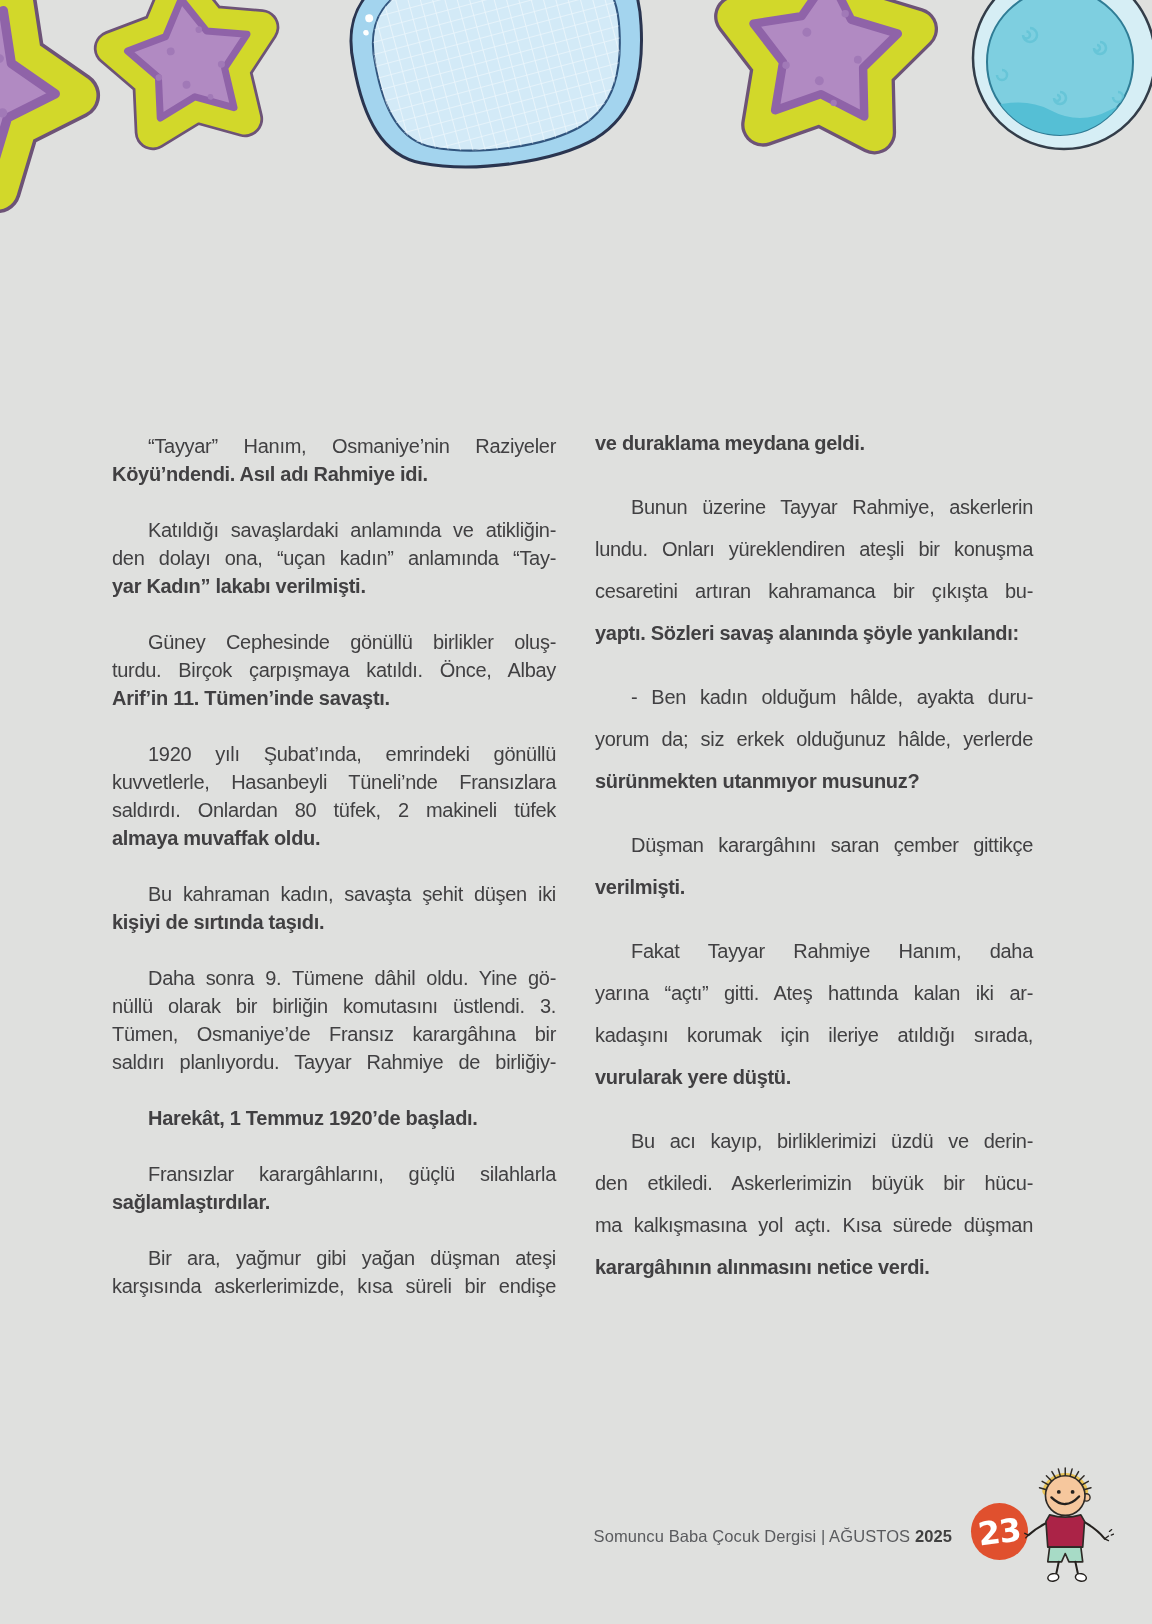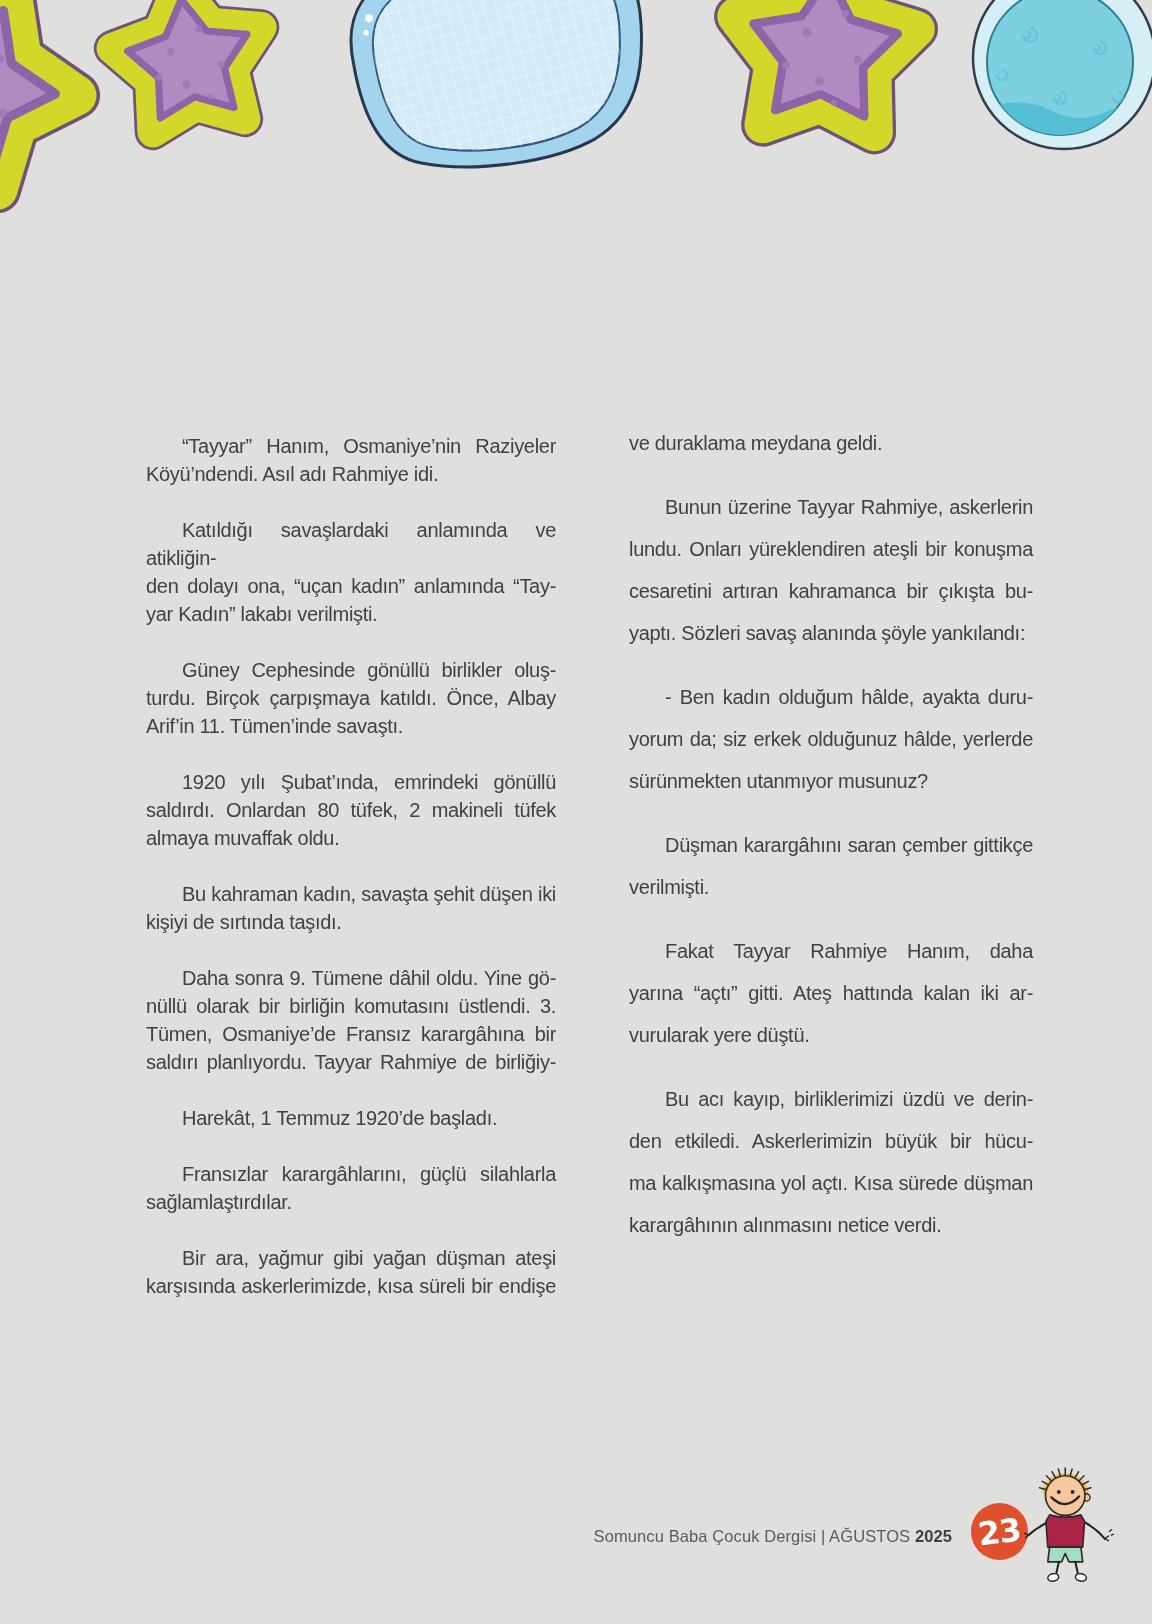--- a/index.html
+++ b/index.html
@@ -8,22 +8,22 @@
     width:1152px;height:1624px;position:relative;overflow:hidden;
     background:#dfe0de;color:#414042;
     font-family:"Liberation Sans","DejaVu Sans",sans-serif;
   }
   .deco{position:absolute;left:0;top:0;}
   .col{position:absolute;}
   .col-left{left:112px;top:432px;width:444px;font-size:20px;line-height:28px;letter-spacing:-0.3px;}
   .col-right{left:595px;top:422px;width:438px;font-size:20px;line-height:42px;letter-spacing:-0.3px;}
   .col-left .para + .para{margin-top:28px;}
   .col-right .para + .para{margin-top:22px;}
-  .line{text-align:justify;text-align-last:justify;margin-left:34px;}
-  .line.plain{text-align:center;text-align-last:left;}
+  .line{text-align:justify;text-align-last:justify;}
+  .line.plain{text-align:center;text-align-last:left;font-weight:bold;}
   .line.first{text-indent:36px;}
   .footer-note{position:absolute;top:1527px;right:200px;font-size:16.5px;color:#5a5b5e;letter-spacing:0.1px;}
   .footer-note b{color:#404040;font-weight:700;}
   .page-badge{
     position:absolute;left:971px;top:1503px;width:57px;height:57px;border-radius:50%;
     background:#e0502e;display:flex;align-items:center;justify-content:center;
   }
   .page-badge span{
     color:#ffffff;font-size:32px;font-weight:bold;transform:rotate(-7deg);
     letter-spacing:-1px;font-family:"DejaVu Sans","Liberation Sans",sans-serif;
@@ -124,20 +124,21 @@
       <div class="line">den dolayı ona, “uçan kadın” anlamında “Tay-</div>
       <div class="line plain">yar Kadın” lakabı verilmişti.</div>
     </div>
     <div class="para">
       <div class="line first">Güney Cephesinde gönüllü birlikler oluş-</div>
       <div class="line">turdu. Birçok çarpışmaya katıldı. Önce, Albay</div>
       <div class="line plain">Arif’in 11. Tümen’inde savaştı.</div>
     </div>
     <div class="para">
       <div class="line first">1920 yılı Şubat’ında, emrindeki gönüllü</div>
+      <div class="line">kuvvetlerle, Hasanbeyli Tüneli’nde Fransızlara</div>
       <div class="line">saldırdı. Onlardan 80 tüfek, 2 makineli tüfek</div>
       <div class="line plain">almaya muvaffak oldu.</div>
     </div>
     <div class="para">
       <div class="line first">Bu kahraman kadın, savaşta şehit düşen iki</div>
       <div class="line plain">kişiyi de sırtında taşıdı.</div>
     </div>
     <div class="para">
       <div class="line first">Daha sonra 9. Tümene dâhil oldu. Yine gö-</div>
       <div class="line">nüllü olarak bir birliğin komutasını üstlendi. 3.</div>
@@ -171,20 +172,21 @@
       <div class="line">yorum da; siz erkek olduğunuz hâlde, yerlerde</div>
       <div class="line plain">sürünmekten utanmıyor musunuz?</div>
     </div>
     <div class="para">
       <div class="line first">Düşman karargâhını saran çember gittikçe</div>
       <div class="line plain">verilmişti.</div>
     </div>
     <div class="para">
       <div class="line first">Fakat Tayyar Rahmiye Hanım, daha</div>
       <div class="line">yarına “açtı” gitti. Ateş hattında kalan iki ar-</div>
+      <div class="line">kadaşını korumak için ileriye atıldığı sırada,</div>
       <div class="line plain">vurularak yere düştü.</div>
     </div>
     <div class="para">
       <div class="line first">Bu acı kayıp, birliklerimizi üzdü ve derin-</div>
       <div class="line">den etkiledi. Askerlerimizin büyük bir hücu-</div>
       <div class="line">ma kalkışmasına yol açtı. Kısa sürede düşman</div>
       <div class="line plain">karargâhının alınmasını netice verdi.</div>
     </div>
   </div>
 

